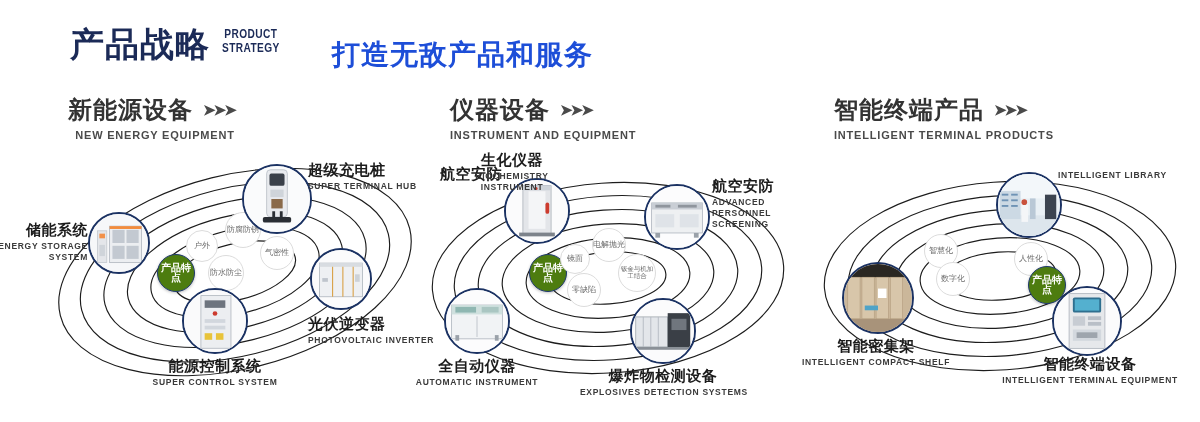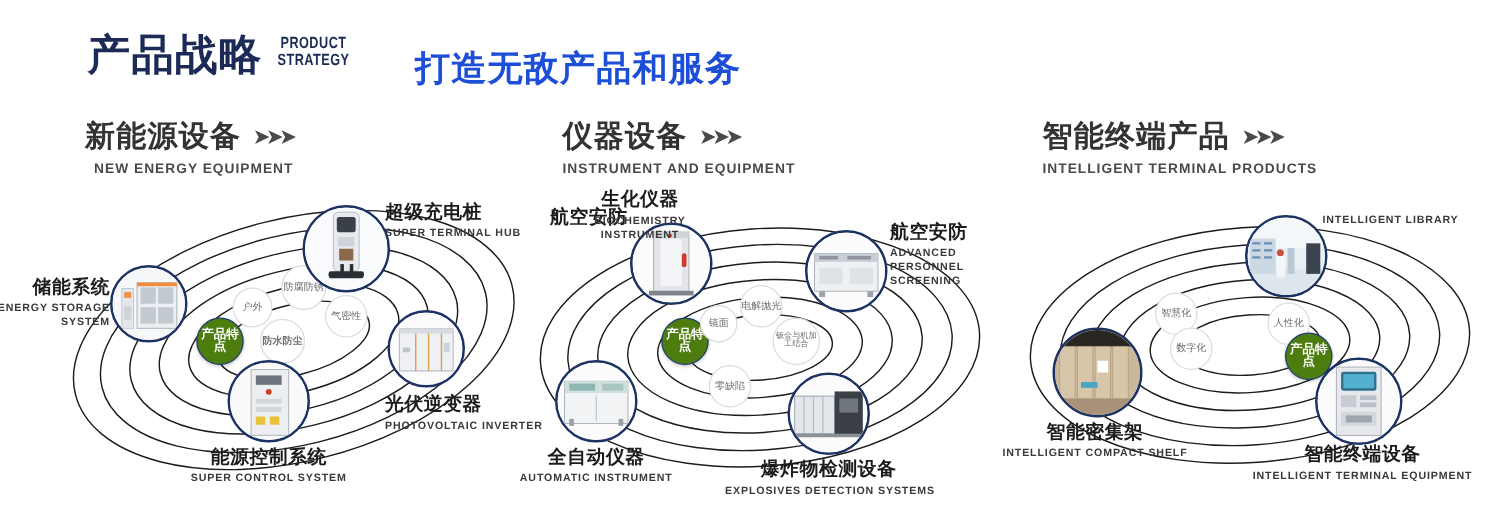--- a/index.html
+++ b/index.html
@@ -135,21 +135,21 @@
 
   <div class="bub core" style="left:127px; top:104px; width:38px; height:38px;">
     <span>产品特点</span>
   </div>
   <div class="bub" style="left:156px; top:80px; width:32px; height:32px;">
     <span>户外</span>
   </div>
   <div class="bub" style="left:195px; top:62px; width:36px; height:36px;">
     <span>防腐防锈</span>
   </div>
-  <div class="bub" style="left:178px; top:105px; width:36px; height:36px;font-weight:bold;">
+  <div class="bub" style="left:178px; top:105px; width:36px; height:36px;">
     <span>防水防尘</span>
   </div>
   <div class="bub" style="left:230px; top:86px; width:34px; height:34px;">
     <span>气密性</span>
   </div>
 
   <div class="node" style="left:58px; top:62px; width:62px; height:62px;">
     <svg class="photo" viewBox="0 0 62 62">
       <rect width="62" height="62" fill="#f6f7f9"></rect>
       <rect x="8" y="18" width="10" height="34" fill="#e4e6ea" stroke="#b9bfc7" stroke-width=".7"></rect>
@@ -234,21 +234,21 @@
 
   <div class="bub core" style="left:117px; top:104px; width:38px; height:38px;">
     <span>产品特点</span>
   </div>
   <div class="bub" style="left:148px; top:94px; width:30px; height:30px;">
     <span>镜面</span>
   </div>
   <div class="bub" style="left:180px; top:78px; width:34px; height:34px;">
     <span>电解抛光</span>
   </div>
-  <div class="bub" style="left:155px; top:142px; width:34px; height:34px;">
+  <div class="bub" style="left:155px; top:123px; width:34px; height:34px;">
     <span>零缺陷</span>
   </div>
   <div class="bub" style="left:206px; top:104px; width:38px; height:38px; font-size:6.5px;">
     <span>钣金与机加工结合</span>
   </div>
 
   <div class="node" style="left:92px; top:28px; width:66px; height:66px;">
     <svg class="photo" viewBox="0 0 66 66">
       <rect width="66" height="66" fill="#fbfbfc"></rect>
       <rect x="18" y="6" width="30" height="52" fill="#e3e5e9" stroke="#a6adb6" stroke-width=".8"></rect>

